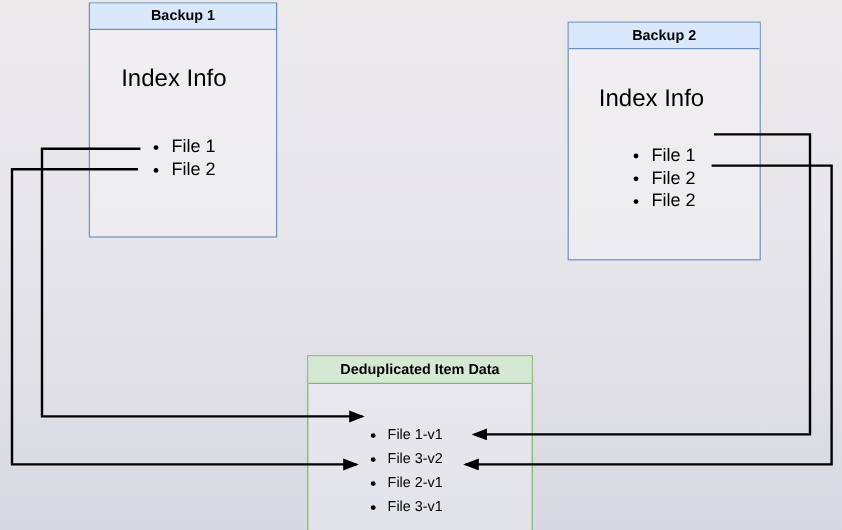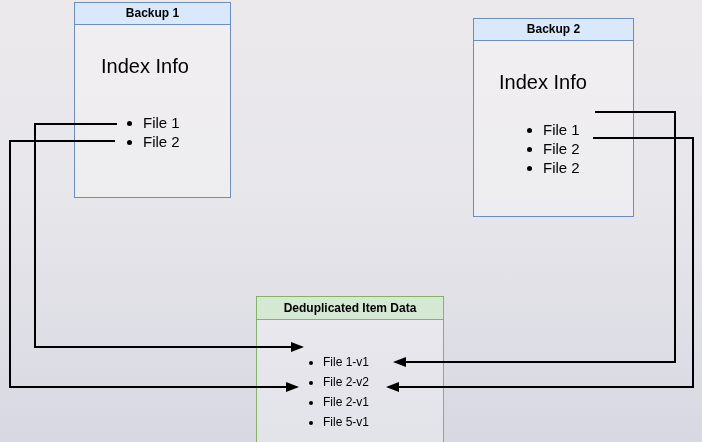--- a/index.html
+++ b/index.html
@@ -53,23 +53,23 @@
       <li>File 2</li>
     </ul>
   </div>
 
   <div class="node green" style="left:256px;top:280px;width:188px;height:157px;">
     <div class="node-header">
       <span>Deduplicated Item Data</span>
     </div>
     <ul class="file-list sz16 lh20" style="left:48px;top:55px;">
       <li>File 1-v1</li>
-      <li>File 2-v2</li>
+      <li>File 3-v2</li>
       <li>File 2-v1</li>
-      <li>File 5-v1</li>
+      <li>File 3-v1</li>
     </ul>
   </div>
 
   <svg class="connectors" viewBox="0 0 702 442" xmlns="http://www.w3.org/2000/svg">
     <defs>
       <marker id="arrowhead" markerUnits="userSpaceOnUse" markerWidth="14" markerHeight="12" refX="11" refY="5" orient="auto">
         <path d="M0,0 L13,5 L0,10 Z" fill="#000"></path>
       </marker>
     </defs>
     <path class="edge" d="M117,124 H35 V347 H302" marker-end="url(#arrowhead)"></path>

